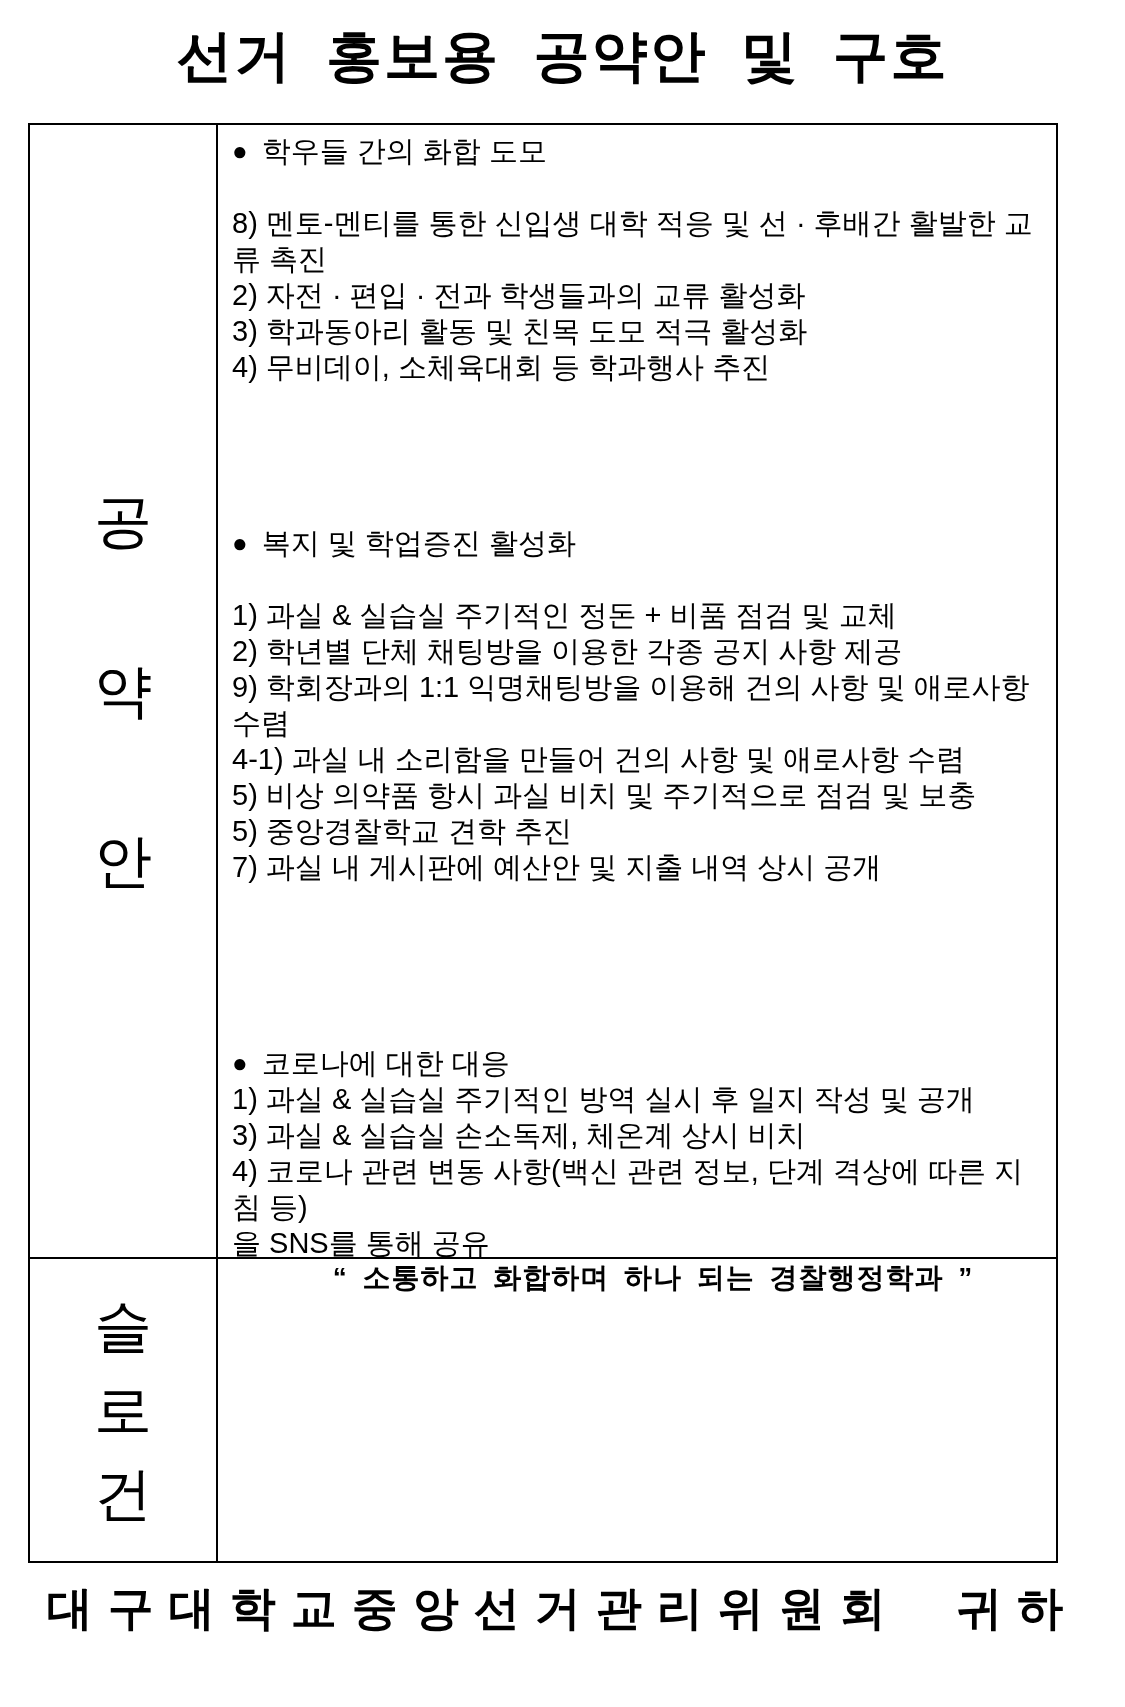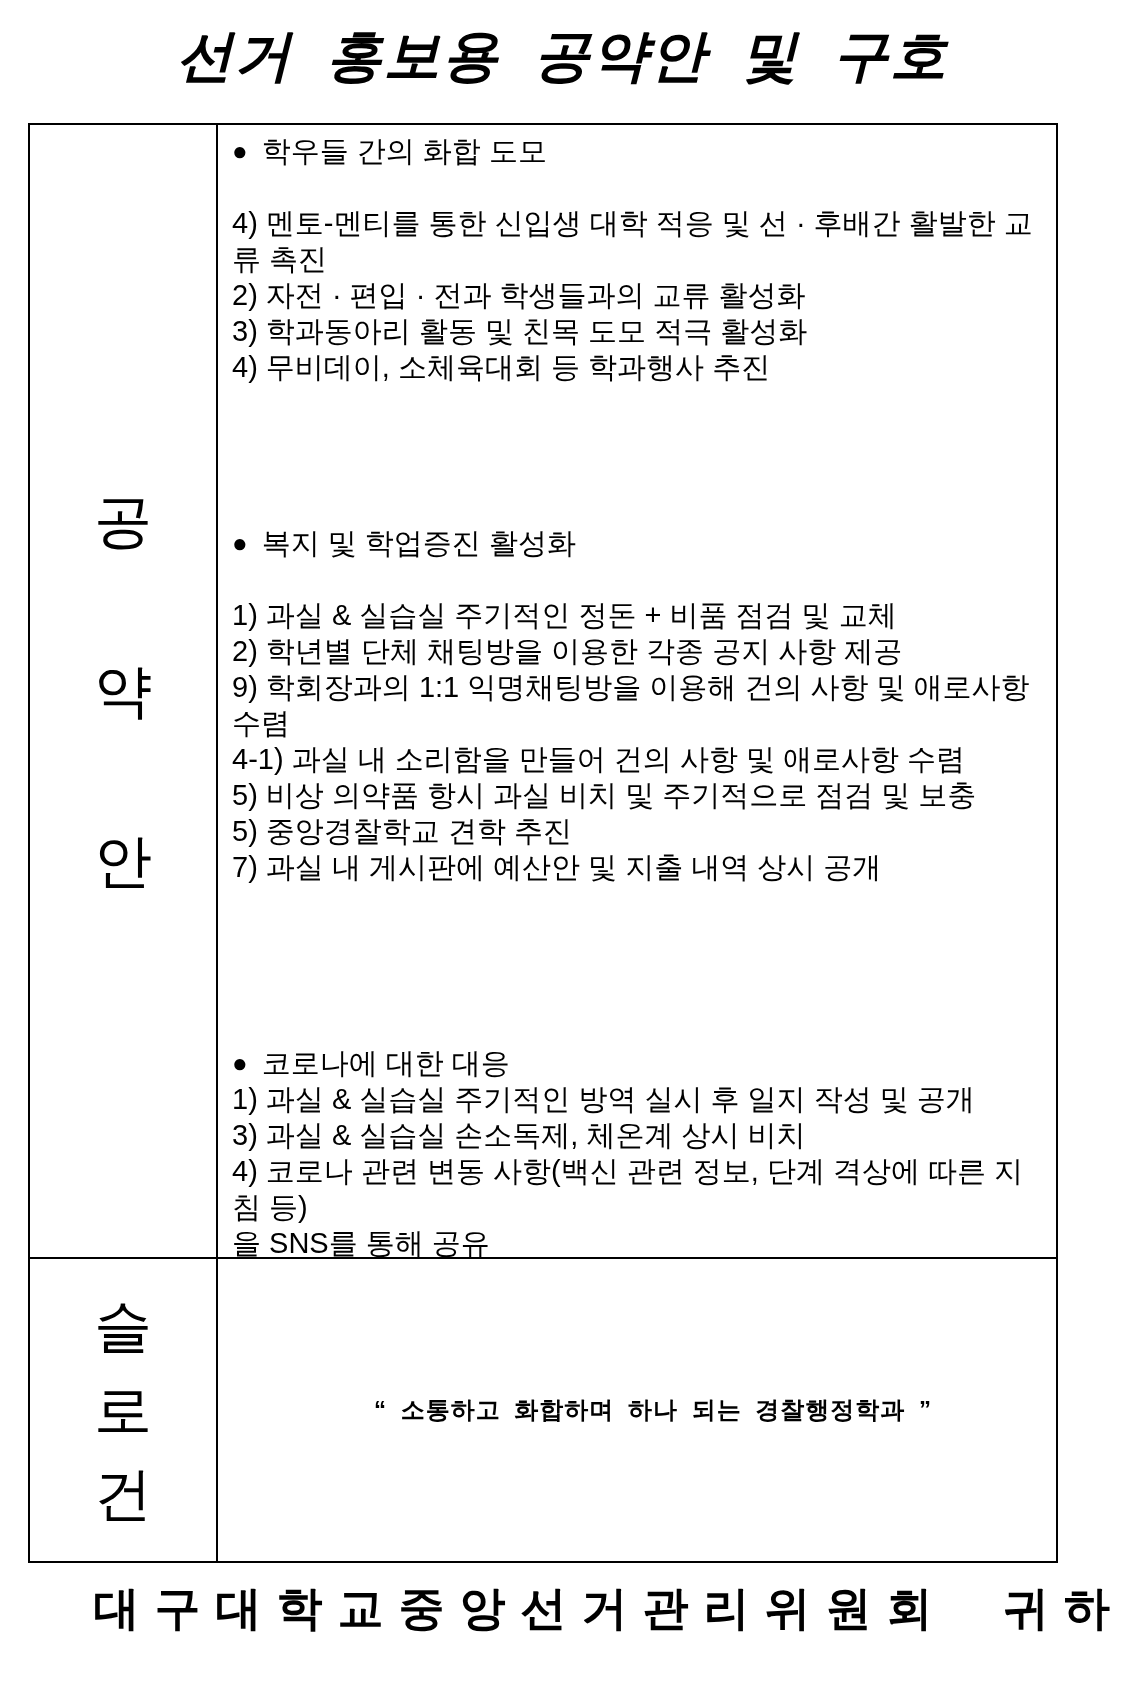--- a/index.html
+++ b/index.html
@@ -17,21 +17,20 @@
     position: absolute;
     top: 24px;
     left: 0;
     width: 100%;
     text-align: center;
     font-size: 56px;
     font-weight: bold;
     letter-spacing: 2px;
     word-spacing: 16px;
     line-height: 1.15;
-    font-style: italic;
   }
   .pledge-table {
     position: absolute;
     left: 28px;
     top: 123px;
     width: 1030px;
     height: 1440px;
     border: 2px solid #000000;
     display: grid;
     grid-template-columns: 188px 1fr;
@@ -62,35 +61,34 @@
     gap: 14px;
     margin-bottom: 36px;
   }
   .section-heading .bullet { font-size: 26px; line-height: 36px; }
   .section-2 { margin-top: 140px; }
   .section-3 { margin-top: 160px; }
   .section-3 .section-heading { margin-bottom: 0; }
   .pledge-item { line-height: 36px; }
   .slogan-body {
     display: flex;
-    align-items: center;
     justify-content: center;
-    font-size: 24px;
+    font-size: 28px;
     font-weight: bold;
     letter-spacing: 1px;
     word-spacing: 6px;
     white-space: pre;
     padding-left: 32px;
   }
   .doc-footer {
     position: absolute;
     top: 1578px;
     left: 0;
     width: 100%;
-    text-align: right;
+    text-align: center;
     font-size: 46px;
     font-weight: bold;
     letter-spacing: 15px;
     white-space: pre;
   }
 </style>
 </head>
 <body>
 
 <div class="page">
@@ -105,21 +103,21 @@
       <span>안</span>
     </div>
 
     <div class="cell pledge-body row1">
 
       <div class="section section-1">
         <div class="section-heading">
           <span class="bullet">●</span>
           <span>학우들 간의 화합 도모</span>
         </div>
-        <div class="pledge-item">4) 멘토-멘티를 통한 신입생 대학 적응 및 선 · 후배간 활발한 교류 촉진</div>
+        <div class="pledge-item">8) 멘토-멘티를 통한 신입생 대학 적응 및 선 · 후배간 활발한 교류 촉진</div>
         <div class="pledge-item">2) 자전 · 편입 · 전과 학생들과의 교류 활성화</div>
         <div class="pledge-item">3) 학과동아리 활동 및 친목 도모 적극 활성화</div>
         <div class="pledge-item">4) 무비데이, 소체육대회 등 학과행사 추진</div>
       </div>
 
       <div class="section section-2">
         <div class="section-heading">
           <span class="bullet">●</span>
           <span>복지 및 학업증진 활성화</span>
         </div>

